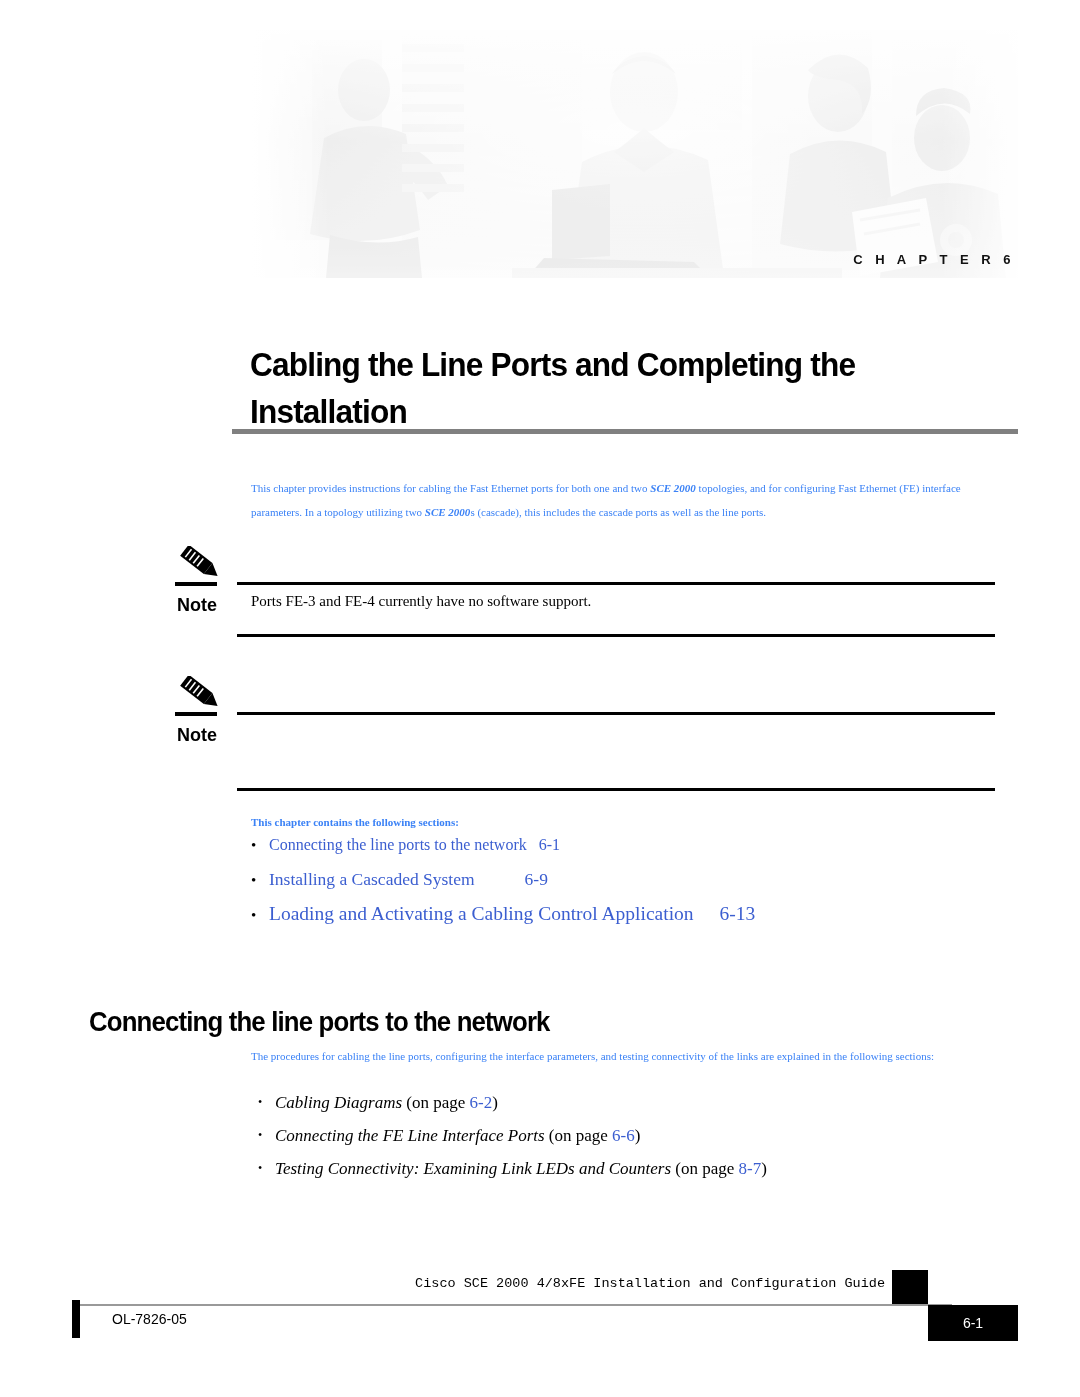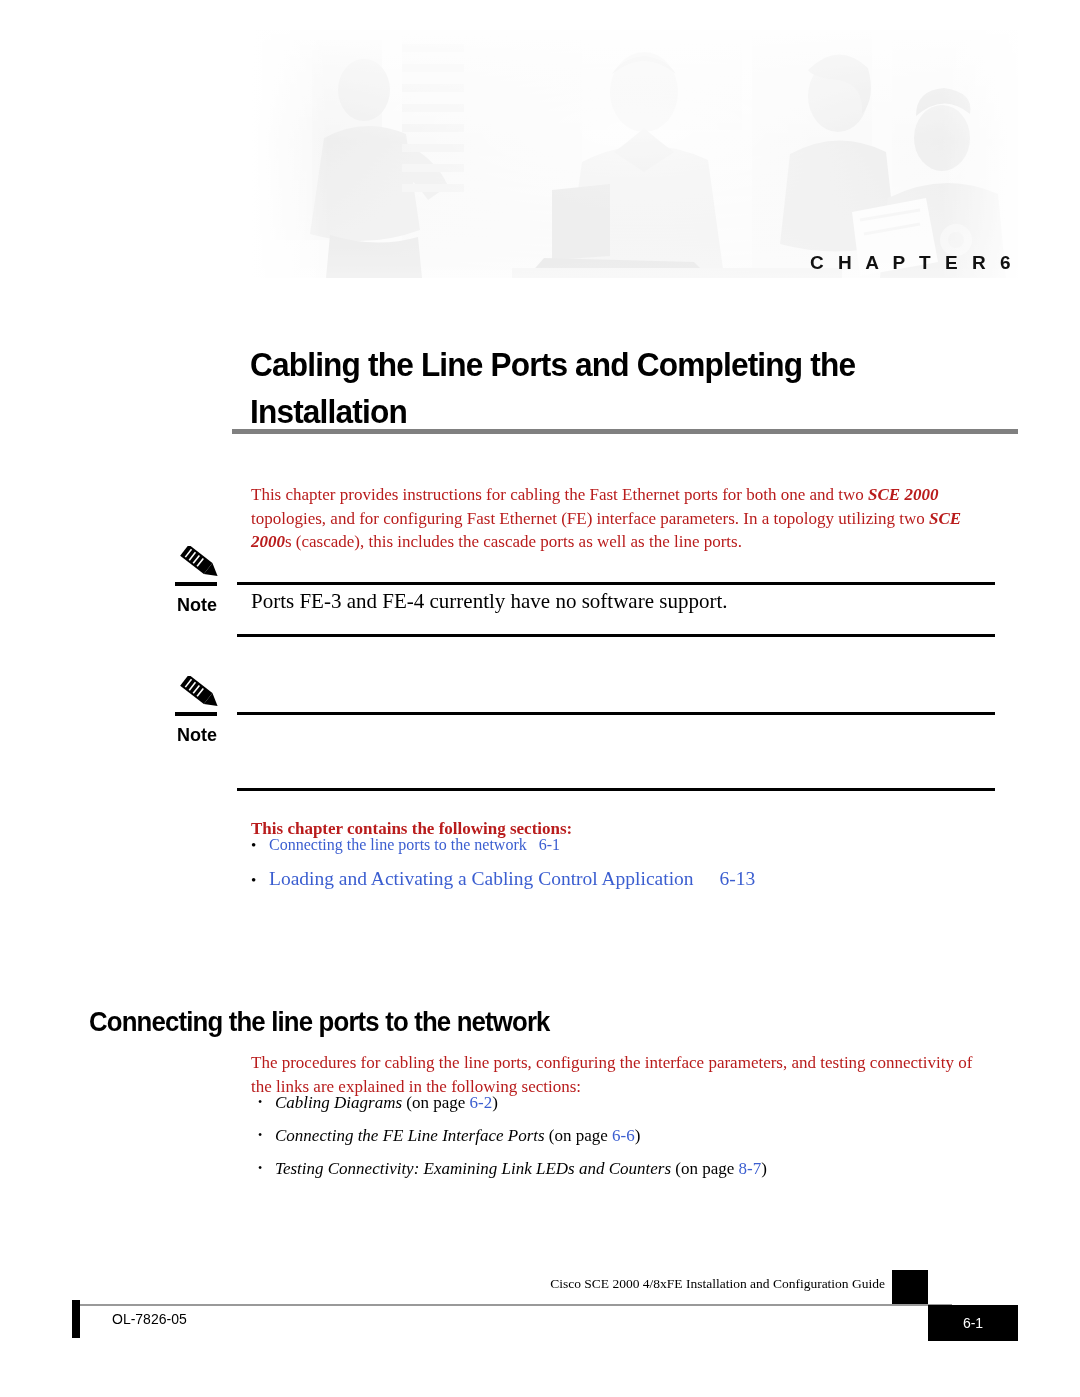--- a/index.html
+++ b/index.html
@@ -28,21 +28,21 @@
   }
   .banner svg { display: block; width: 100%; height: 100%; }
 
   .chapter-label {
     position: absolute;
     left: 600px;
     top: 252px;
     width: 415px;
     text-align: right;
     font-family: "Liberation Sans", sans-serif;
-    font-size: 19px;
+    font-size: 13px;
     font-weight: bold;
     letter-spacing: 4.5px;
     color: #111111;
   }
 
   
   .chapter-title {
     position: absolute;
     left: 250px;
     top: 318px;
@@ -61,23 +61,23 @@
     left: 232px;
     top: 429px;
     width: 786px;
     height: 5px;
     background: #808080;
   }
 
   
   .para {
     position: absolute;
-    font-size: 17px;
+    font-size: 11px;
     line-height: 23.5px;
-    color: #b91c1c;
+    color: #3b82f6;
   }
   .intro  { left: 251px; top: 466px; width: 742px; }
   .contains { left: 251px; top: 800px; width: 600px; font-weight: bold; }
   .sect-para { left: 251px; top: 1034px; width: 742px; }
 
   i.ital { font-style: italic; }
   b.bi { font-style: italic; font-weight: bold; }
 
   
   .note { position: absolute; left: 175px; width: 820px; }
@@ -112,21 +112,21 @@
     top: 0px;
     width: 758px;
     height: 3px;
     background: #000000;
   }
   .note-body {
     position: absolute;
     left: 76px;
     top: 44px;
     width: 744px;
-    font-size: 21px;
+    font-size: 15px;
     line-height: 23.5px;
   }
 
   
   .toc { position: absolute; left: 251px; top: 828px; width: 740px; }
   .toc-item {
     position: relative;
     color: #3b5ed0;
     white-space: nowrap;
   }
@@ -175,21 +175,21 @@
   .sub-item .stitle { font-style: italic; margin-top: 44px; }
   .pg { color: #3b5ed0; }
 
   
   .footer-title {
     position: absolute;
     left: 300px;
     top: 1276px;
     width: 585px;
     text-align: right;
-    font-family: Liberation Serif, serif;
+    font-family: Liberation Mono, monospace;
     font-size: 13.5px;
     color: #000000;
   }
   .footer-sq {
     position: absolute;
     left: 892px;
     top: 1270px;
     width: 36px;
     height: 36px;
     background: #000000;
@@ -378,20 +378,23 @@
   <div class="note-rule-top"></div>
   <div class="note-rule-bot" style="top:112px;"></div>
 </div>
 
 <p class="para contains">This chapter contains the following sections:</p>
 
 <div class="toc">
   <div class="toc-item toc-0">
     <span class="bullet">•</span><span>Connecting the line ports to the network</span><span class="gap-0"></span><span>6-1</span>
   </div>
+  <div class="toc-item toc-1">
+    <span class="bullet">•</span><span>Installing a Cascaded System</span><span class="gap-1"></span><span>6-9</span>
+  </div>
   <div class="toc-item toc-2">
     <span class="bullet">•</span><span>Loading and Activating a Cabling Control Application</span><span class="gap-2"></span><span>6-13</span>
   </div>
 </div>
 
 <h2 class="sect-head">Connecting the line ports to the network</h2>
 <p class="para sect-para">The procedures for cabling the line ports, configuring the interface parameters, and testing connectivity of the links are explained in the following sections:</p>
 
 <div class="subs">
   <div class="sub-item">

